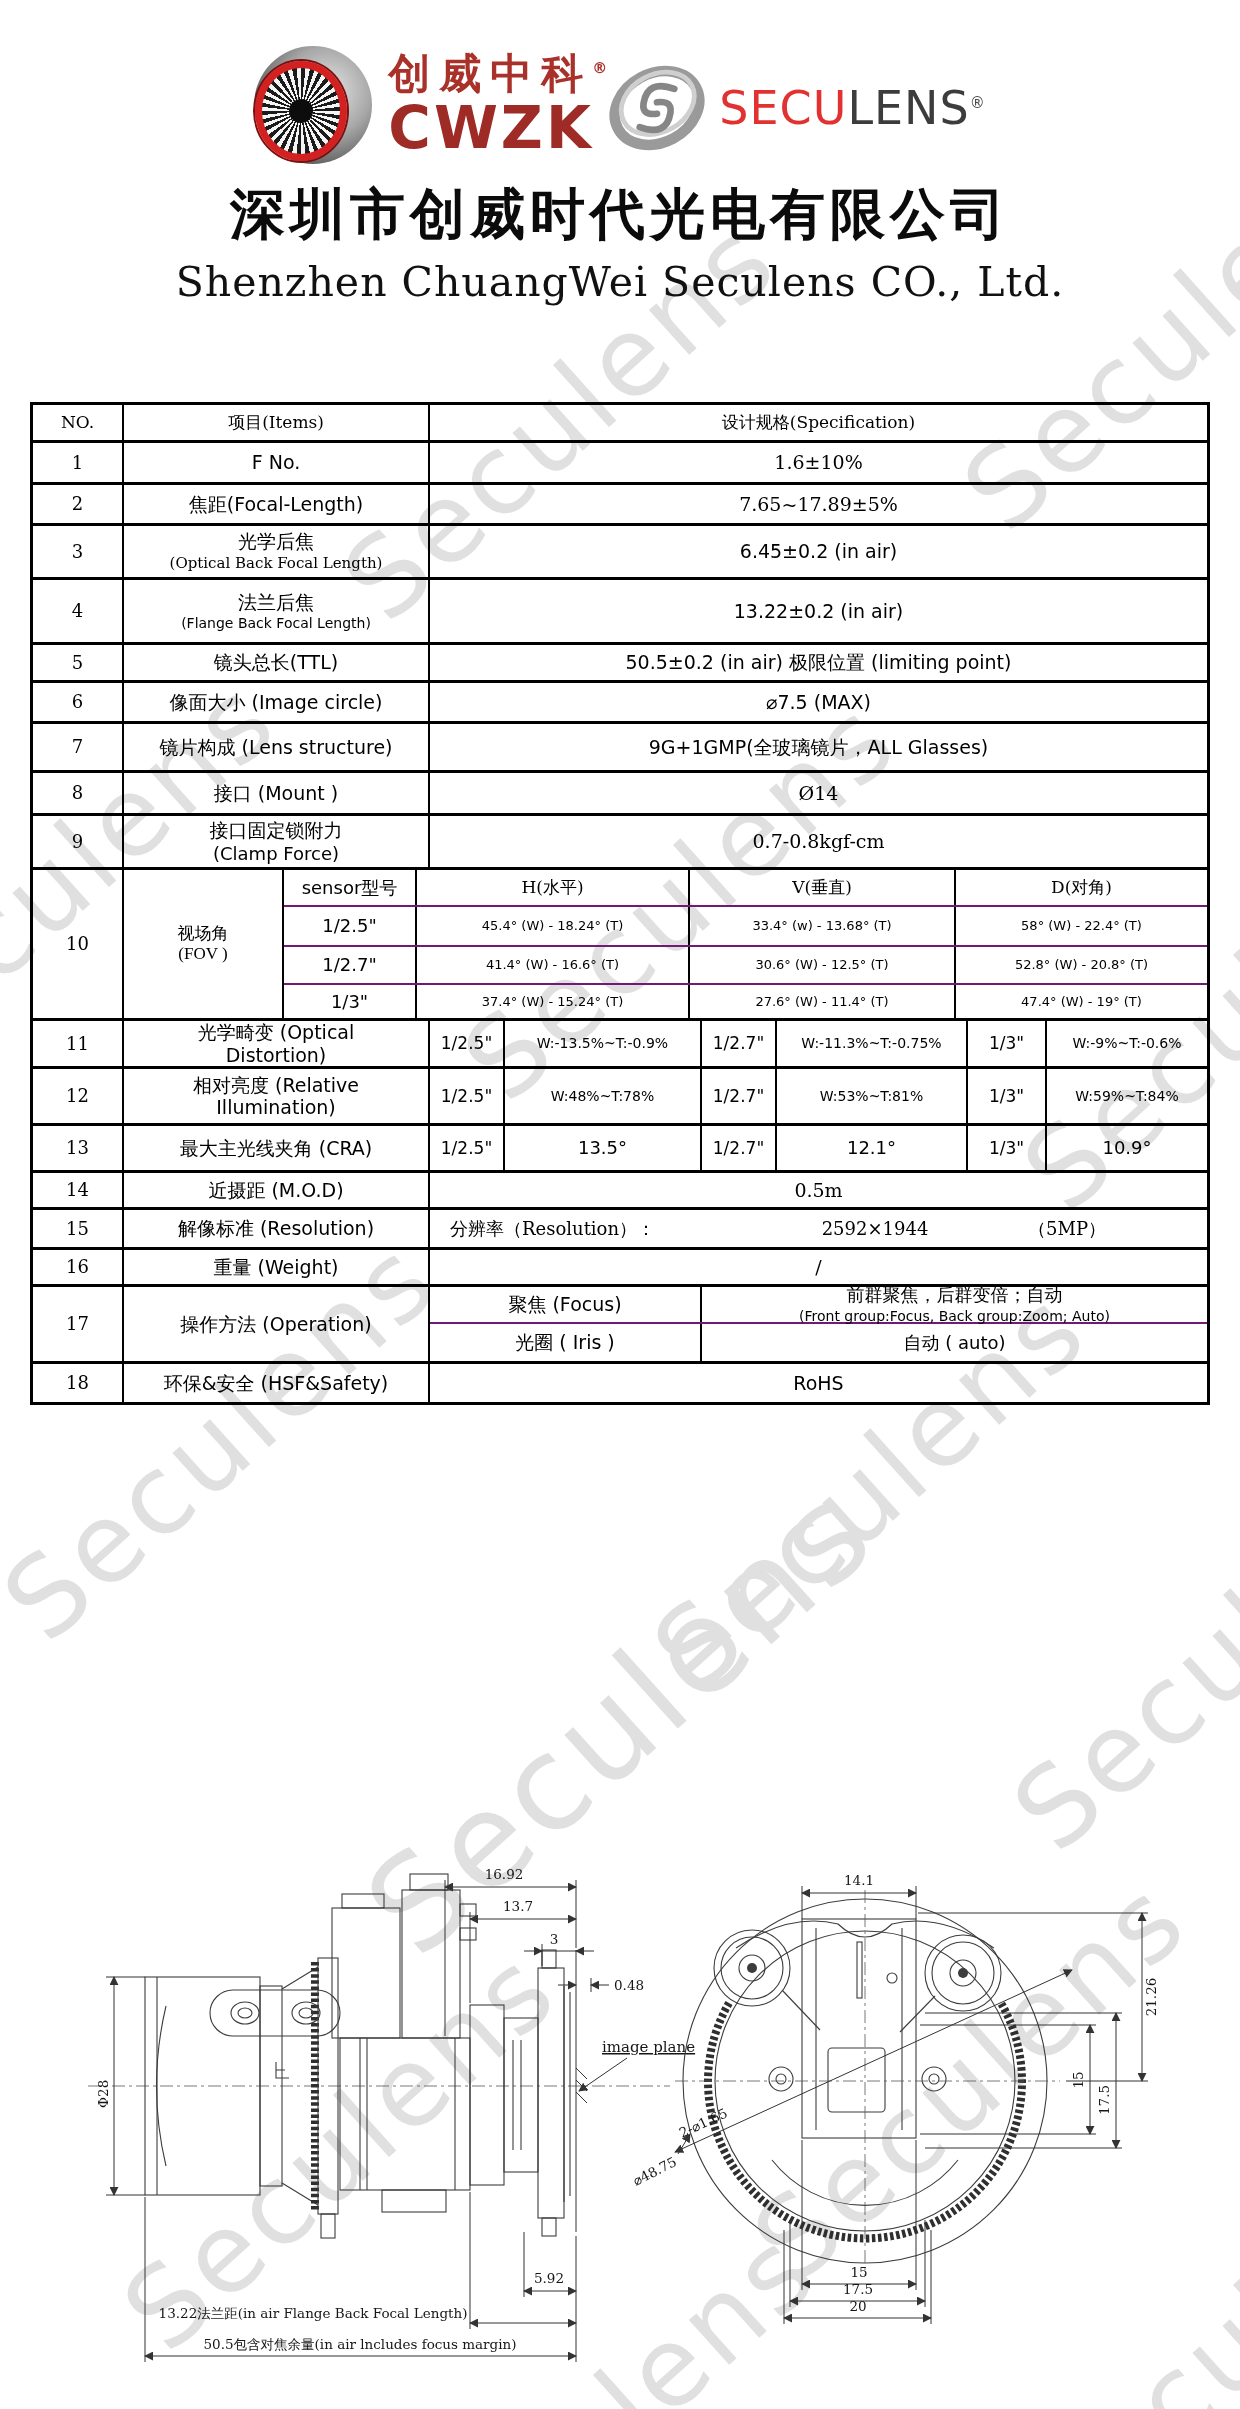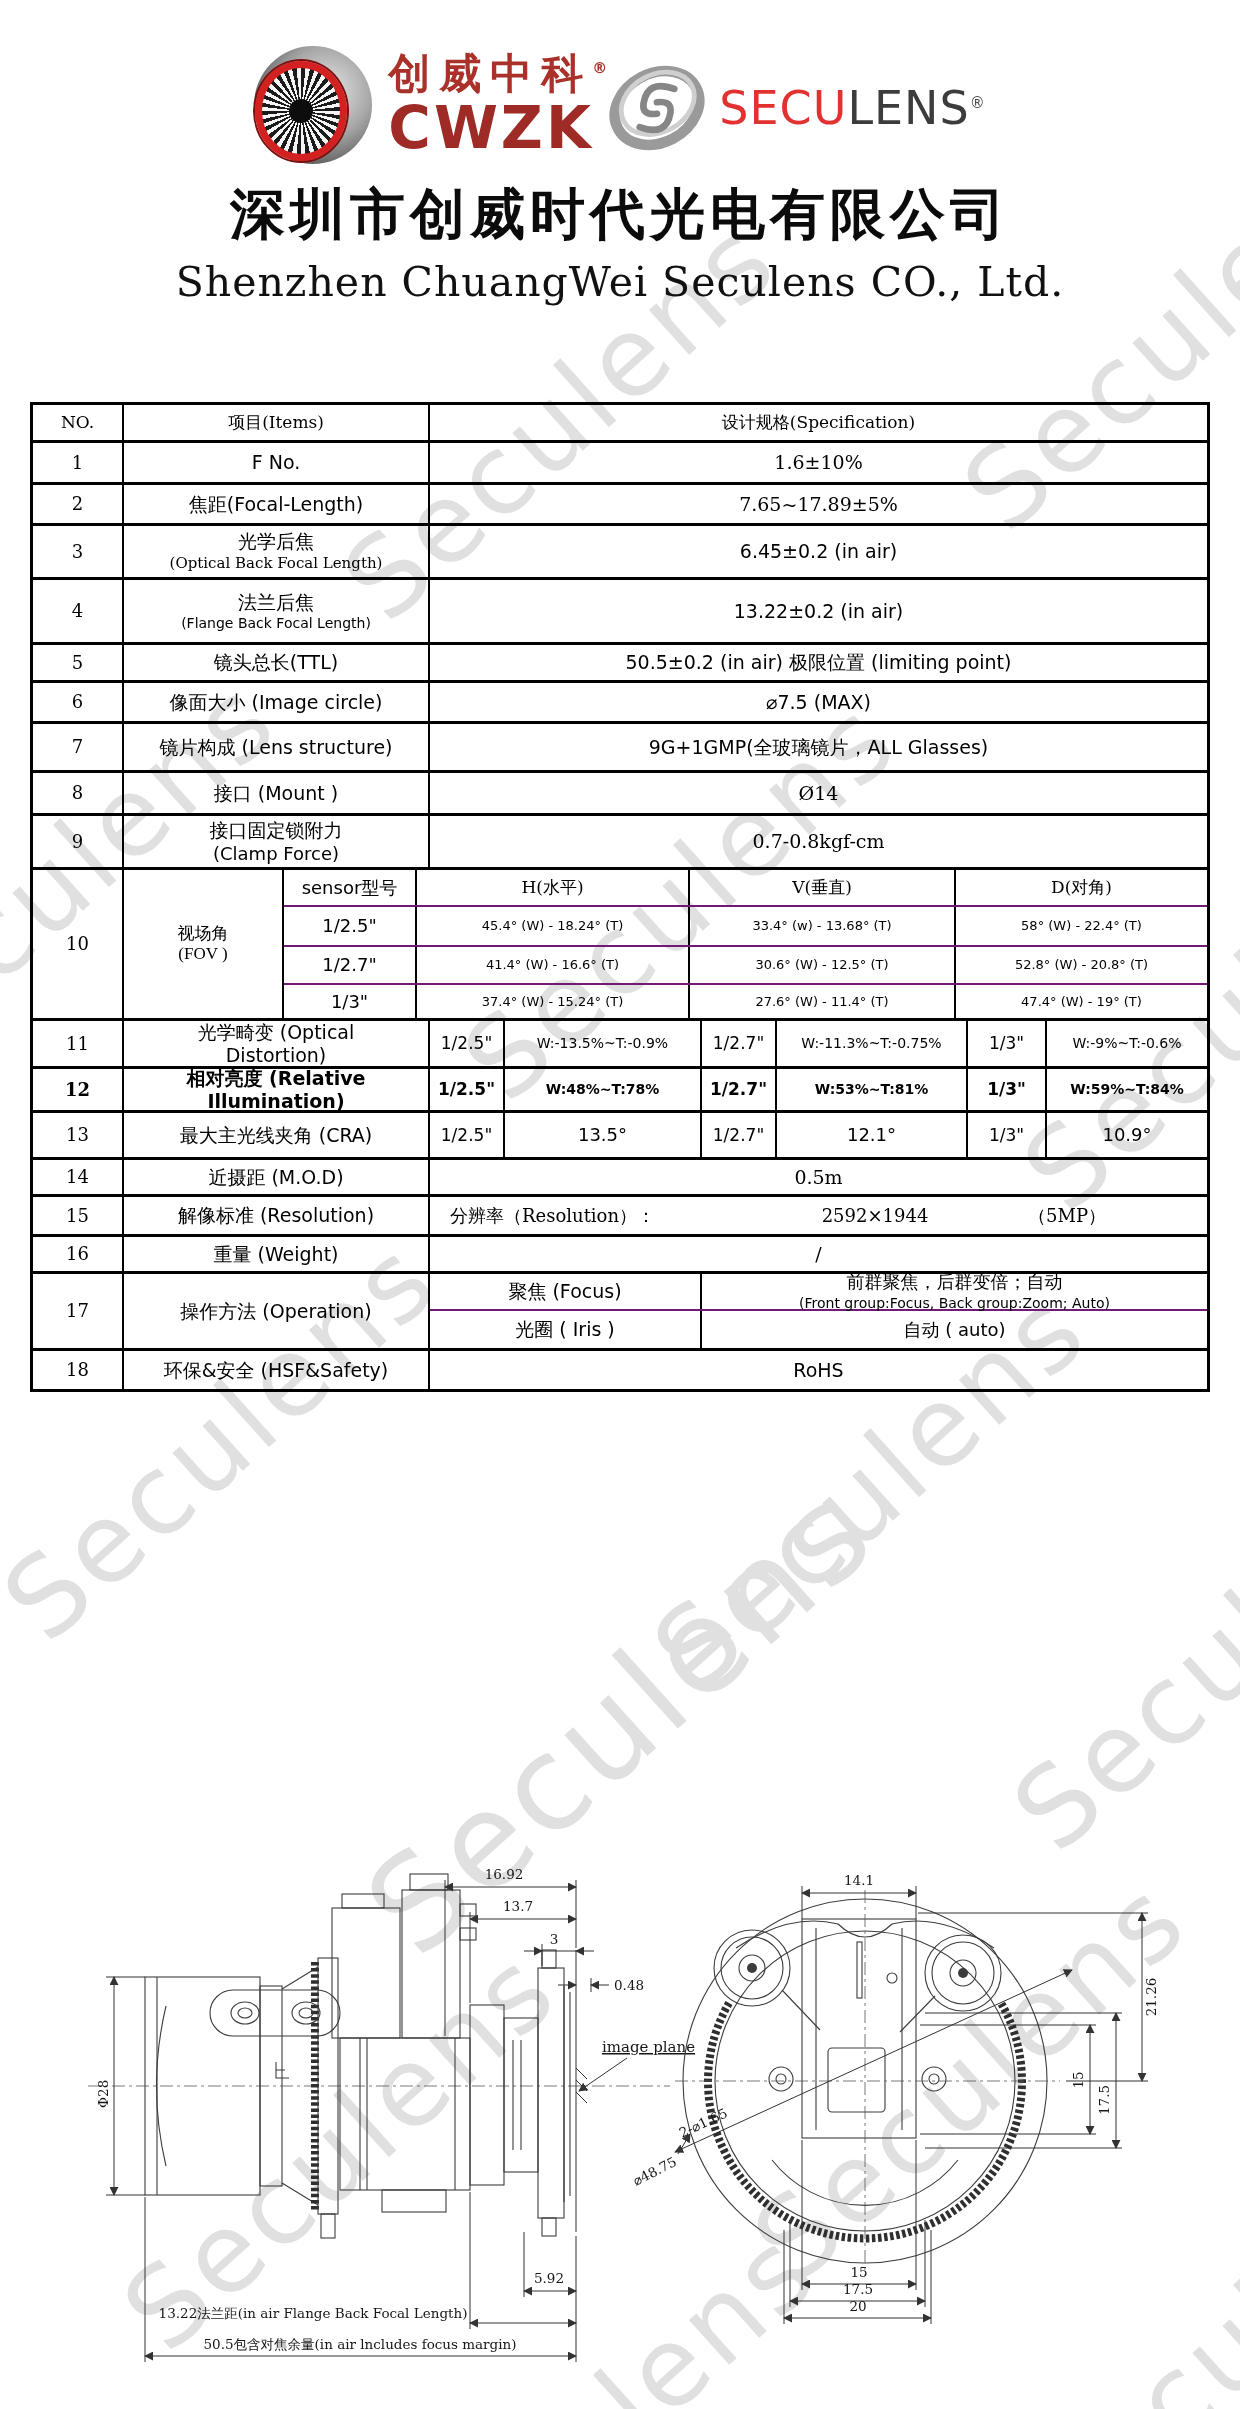--- a/index.html
+++ b/index.html
@@ -247,21 +247,21 @@
         <span>Distortion)</span>
       </div>
       <div class="cell c-s">1/2.5"</div>
       <div class="cell c-val">W:-13.5%~T:-0.9%</div>
       <div class="cell c-s">1/2.7"</div>
       <div class="cell c-val2">W:-11.3%~T:-0.75%</div>
       <div class="cell c-s3">1/3"</div>
       <div class="cell c-val3">W:-9%~T:-0.6%</div>
     </div>
 
-    <div class="trow" style="height:44px;font-weight:bold;">
+    <div class="trow" style="height:57px;">
       <div class="cell c-no serif">12</div>
       <div class="cell c-item">
         <span>相对亮度 (Relative</span>
         <span>Illumination)</span>
       </div>
       <div class="cell c-s">1/2.5"</div>
       <div class="cell c-val">W:48%~T:78%</div>
       <div class="cell c-s">1/2.7"</div>
       <div class="cell c-val2">W:53%~T:81%</div>
       <div class="cell c-s3">1/3"</div>

